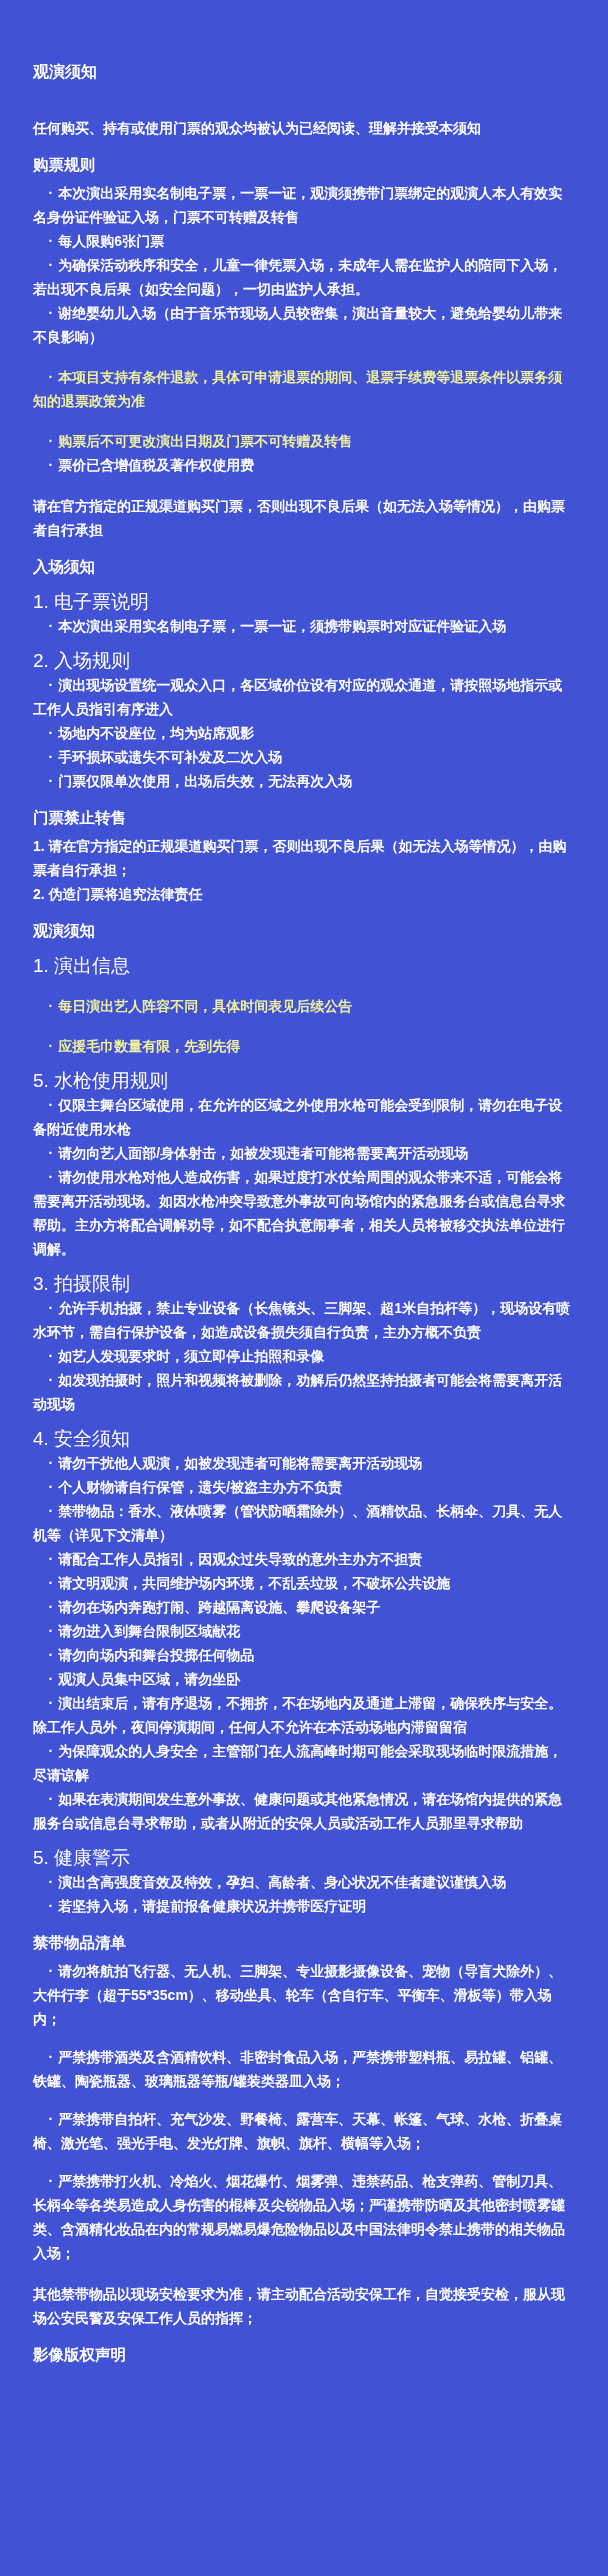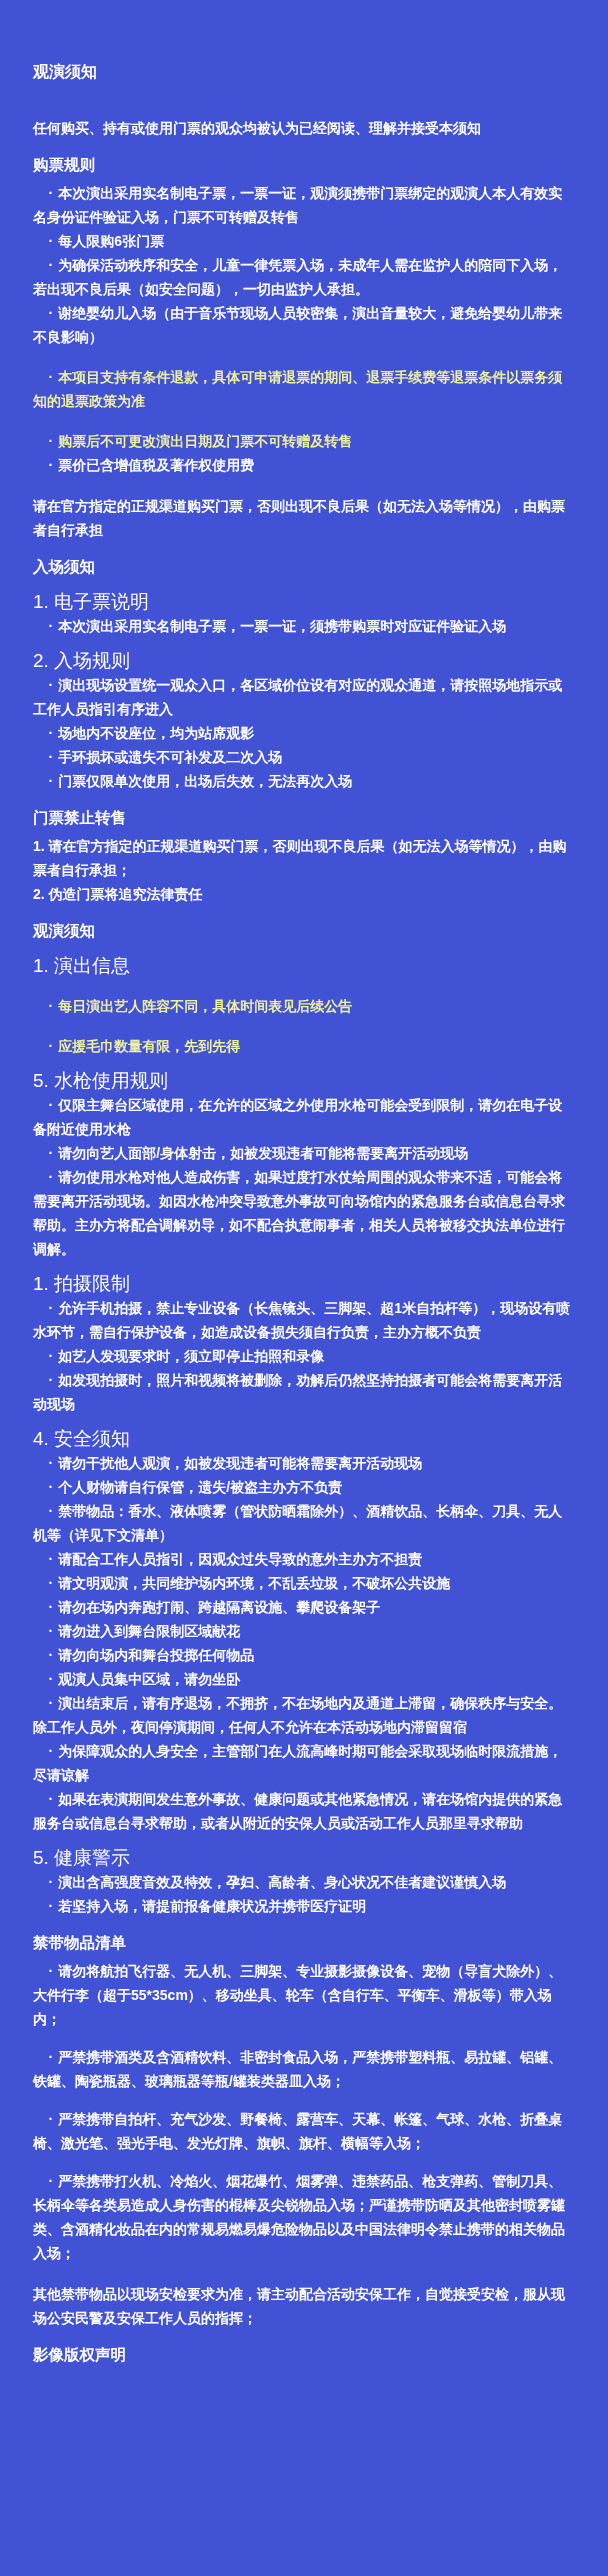--- a/index.html
+++ b/index.html
@@ -73,21 +73,21 @@
       <div class="blk numbered">1. 请在官方指定的正规渠道购买门票，否则出现不良后果（如无法入场等情况），由购票者自行承担；</div>
       <div class="blk numbered">2. 伪造门票将追究法律责任</div>
       <div class="blk heading">观演须知</div>
       <div class="blk subheading">1. 演出信息</div>
       <div class="blk bullet highlight"><span class="marker">·</span>每日演出艺人阵容不同，具体时间表见后续公告</div>
       <div class="blk bullet highlight"><span class="marker">·</span>应援毛巾数量有限，先到先得</div>
       <div class="blk subheading">5. 水枪使用规则</div>
       <div class="blk bullet"><span class="marker">·</span>仅限主舞台区域使用，在允许的区域之外使用水枪可能会受到限制，请勿在电子设备附近使用水枪</div>
       <div class="blk bullet"><span class="marker">·</span>请勿向艺人面部/身体射击，如被发现违者可能将需要离开活动现场</div>
       <div class="blk bullet"><span class="marker">·</span>请勿使用水枪对他人造成伤害，如果过度打水仗给周围的观众带来不适，可能会将需要离开活动现场。如因水枪冲突导致意外事故可向场馆内的紧急服务台或信息台寻求帮助。主办方将配合调解劝导，如不配合执意闹事者，相关人员将被移交执法单位进行调解。</div>
-      <div class="blk subheading">1. 拍摄限制</div>
+      <div class="blk subheading">3. 拍摄限制</div>
       <div class="blk bullet"><span class="marker">·</span>允许手机拍摄，禁止专业设备（长焦镜头、三脚架、超1米自拍杆等），现场设有喷水环节，需自行保护设备，如造成设备损失须自行负责，主办方概不负责</div>
       <div class="blk bullet"><span class="marker">·</span>如艺人发现要求时，须立即停止拍照和录像</div>
       <div class="blk bullet"><span class="marker">·</span>如发现拍摄时，照片和视频将被删除，劝解后仍然坚持拍摄者可能会将需要离开活动现场</div>
       <div class="blk subheading">4. 安全须知</div>
       <div class="blk bullet"><span class="marker">·</span>请勿干扰他人观演，如被发现违者可能将需要离开活动现场</div>
       <div class="blk bullet"><span class="marker">·</span>个人财物请自行保管，遗失/被盗主办方不负责</div>
       <div class="blk bullet"><span class="marker">·</span>禁带物品：香水、液体喷雾（管状防晒霜除外）、酒精饮品、长柄伞、刀具、无人机等（详见下文清单）</div>
       <div class="blk bullet"><span class="marker">·</span>请配合工作人员指引，因观众过失导致的意外主办方不担责</div>
       <div class="blk bullet"><span class="marker">·</span>请文明观演，共同维护场内环境，不乱丢垃圾，不破坏公共设施</div>
       <div class="blk bullet"><span class="marker">·</span>请勿在场内奔跑打闹、跨越隔离设施、攀爬设备架子</div>

